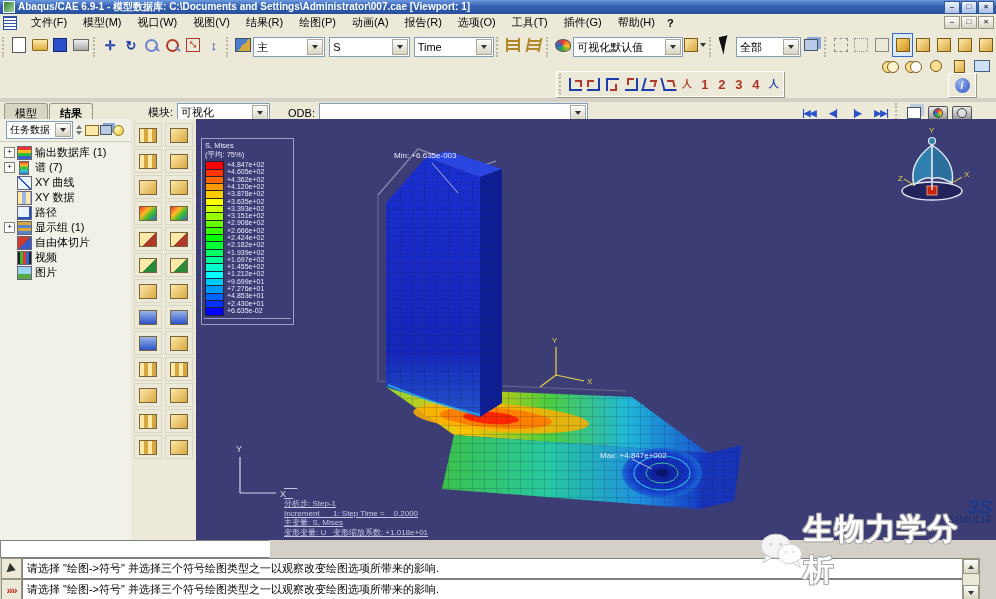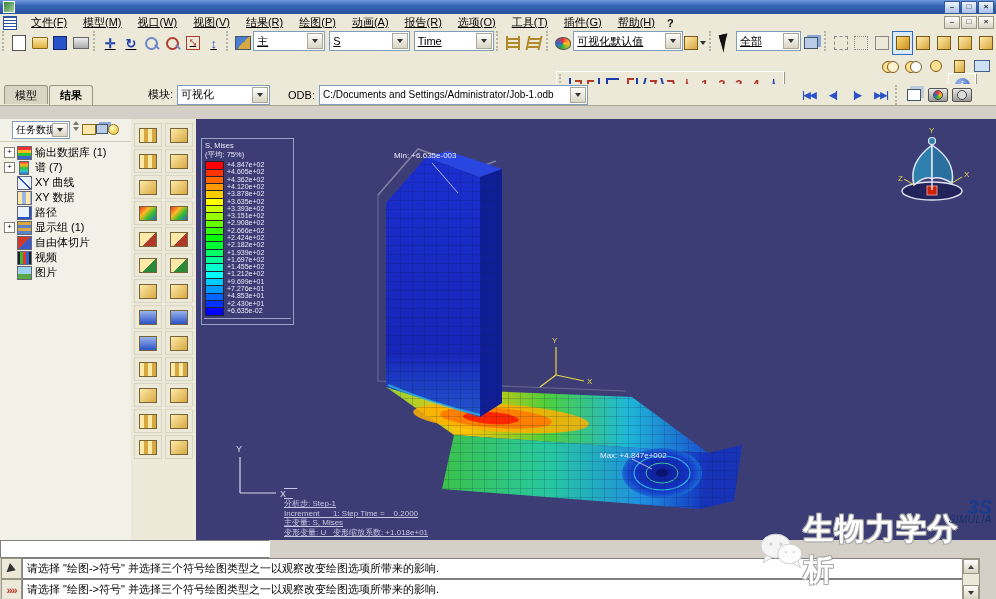--- a/index.html
+++ b/index.html
@@ -48,48 +48,48 @@
   .ico-ladder{width:10px;height:14px;border-left:2px solid #b08828;border-right:2px solid #b08828;
               background:repeating-linear-gradient(180deg,transparent 0 2px,#b08828 2px 4px);}
   .ico-axes3{font-size:10px;color:#b03a2a;font-weight:bold;}
   .ico-plotstate{width:14px;height:12px;background:linear-gradient(135deg,#4a7fd0 50%,#d8a840 50%);border:1px solid #456;}
   .ico-overlap{width:12px;height:10px;background:#b8cce8;border:1px solid #456;box-shadow:3px -2px 0 #8aa8d8;}
   .combo{height:18px;background:#fff;border:1px solid #7f9db9;display:flex;align-items:center;font-size:11px;
          padding:0 16px 0 3px;position:relative;white-space:nowrap;overflow:hidden;}
   .combo .dd{position:absolute;right:1px;top:1px;bottom:1px;width:14px;background:linear-gradient(180deg,#fdfdfb,#d9d5c4);
              border:1px solid #aca899;display:flex;align-items:center;justify-content:center;}
   .caret{width:0;height:0;border-left:3px solid transparent;border-right:3px solid transparent;border-top:4px solid #333;}
-  .row{display:flex;align-items:flex-start;text-decoration:underline;}
+  .row{display:flex;align-items:flex-end;}
   .label{padding:0 4px;white-space:nowrap;}
   
   #viewbar{left:556px;top:71px;width:226px;height:24px;background:#ece9d8;border:1px solid #fff;
            box-shadow:1px 1px 0 #9a9684;display:flex;align-items:center;}
   .axbtn{width:20px;height:20px;display:flex;align-items:center;justify-content:center;}
   .axglyph{width:11px;height:11px;border-left:2px solid #1d3fae;border-bottom:2px solid #1d3fae;position:relative;}
   .axglyph::after{content:"";position:absolute;left:4px;top:2px;width:5px;height:5px;border-top:2px solid #b03a2a;border-right:2px solid #b03a2a;}
   .numbtn{width:17px;height:20px;color:#b03325;font-weight:bold;font-size:13px;display:flex;align-items:center;justify-content:center;}
   #topright-tools{left:878px;top:57px;width:116px;height:18px;display:flex;align-items:center;background:#ece9d8;}
   #infobtn{left:948px;top:73px;width:26px;height:22px;background:#ece9d8;border:1px solid #fff;box-shadow:1px 1px 0 #9a9684;
            display:flex;align-items:center;justify-content:center;}
   .ico-info{width:15px;height:15px;border-radius:50%;background:radial-gradient(circle at 35% 30%,#9ab4ea,#2a52c8);
             color:#fff;font-weight:bold;font-style:italic;font-size:10px;text-align:center;line-height:15px;}
   
-  #contextbar{left:0;top:84px;width:996px;height:21px;background:#ece9d8;border-bottom:1px solid #aca899;display:flex;align-items:center;}
+  #contextbar{left:0;top:102px;width:996px;height:21px;background:#ece9d8;border-bottom:1px solid #aca899;display:flex;align-items:center;}
   .playglyph{color:#2a52c8;font-weight:bold;font-size:9px;letter-spacing:-1px;}
   .ico-cam{width:18px;height:12px;background:linear-gradient(180deg,#e8e8e8,#9a9a9a);border:1px solid #555;border-radius:2px;position:relative;}
   .ico-cam::after{content:"";position:absolute;left:4px;top:1px;width:8px;height:8px;border-radius:50%;background:#ddd;border:1px solid #444;}
   .ico-cam.color::after{background:conic-gradient(#e33,#fb2,#3b3,#36c,#e33);}
   .ico-copyvp{width:12px;height:10px;border:1px solid #456;background:#fff;box-shadow:3px -3px 0 #bcd;}
   
   .tab{height:18px;padding:0 10px;border:1px solid #9a9684;border-bottom:none;background:#d9d5c4;
        display:inline-flex;align-items:center;border-radius:3px 3px 0 0;margin-right:1px;}
   .tab.active{background:#ece9d8;font-weight:bold;height:19px;}
   
   #treepanel{left:0;top:119px;width:131px;height:421px;background:#f2f1e8;border-right:1px solid #9a9684;}
-  #treetools{display:flex;padding:2px 12px;border-bottom:1px solid #d0ccba;}
+  #treetools{display:flex;align-items:center;padding:2px 6px;border-bottom:1px solid #d0ccba;}
   .minibtn{width:16px;height:16px;display:flex;align-items:center;justify-content:center;}
   .ico-bulb{width:9px;height:9px;border-radius:50%;background:radial-gradient(circle at 35% 30%,#fff8c8,#e8c020);border:1px solid #907818;}
   .ico-folderup{width:12px;height:9px;background:#ffe9a8;border:1px solid #8a6a20;}
   .spin{display:flex;flex-direction:column;gap:2px;margin:0 3px;}
   .spin .caret{border-top:4px solid #777;}
   .spin .caret.up{border-top:none;border-bottom:4px solid #777;}
   #tree{padding:3px 0 0 2px;}
   .trow{display:flex;align-items:center;height:15px;white-space:nowrap;}
   .texp{width:9px;height:9px;border:1px solid #848278;background:#fff;font-size:8px;line-height:7px;text-align:center;margin:0 2px;flex:none;}
   .texp:empty{visibility:hidden;}
@@ -146,20 +146,21 @@
   #simulia .swoosh{font-size:20px;font-weight:bold;font-style:italic;color:#1a3a8c;line-height:14px;}
   #simulia .brand{font-size:10px;font-weight:normal;font-style:italic;color:#15306e;letter-spacing:0.5px;}
 </style>
 </head>
 <body>
 
 <div id="app">
 
   <div id="titlebar" class="abs">
     <span class="appicon"></span>
+    <span>Abaqus/CAE 6.9-1 - 模型数据库: C:\Documents and Settings\Administrator\007.cae [Viewport: 1]</span>
     <span class="wbtns">
       <span class="wbtn">–</span>
       <span class="wbtn">□</span>
       <span class="wbtn">×</span>
     </span>
   </div>
 
   <div id="menubar" class="abs">
     <span class="docicon"></span>
     <span class="row">
@@ -373,21 +374,20 @@
     <span style="width:50px;"></span>
     <span class="label">模块:</span>
     <span class="combo" style="width:72px;">
       <span>可视化</span>
         <span class="dd">
           <span class="caret"></span>
         </span>
       </span>
     <span class="label" style="margin-left:14px;">ODB:</span>
     <span class="combo" style="width:248px;font-size:10px;">
-      <span>C:/Documents and Settings/Administrator/Job-1.odb</span>
         <span class="dd">
           <span class="caret"></span>
         </span>
       </span>
     <span style="margin-left:auto;"></span>
     <span class="tbtn">
         <span class="playglyph">|◀◀</span>
       </span>
     <span class="tbtn">
         <span class="playglyph">◀|</span>

